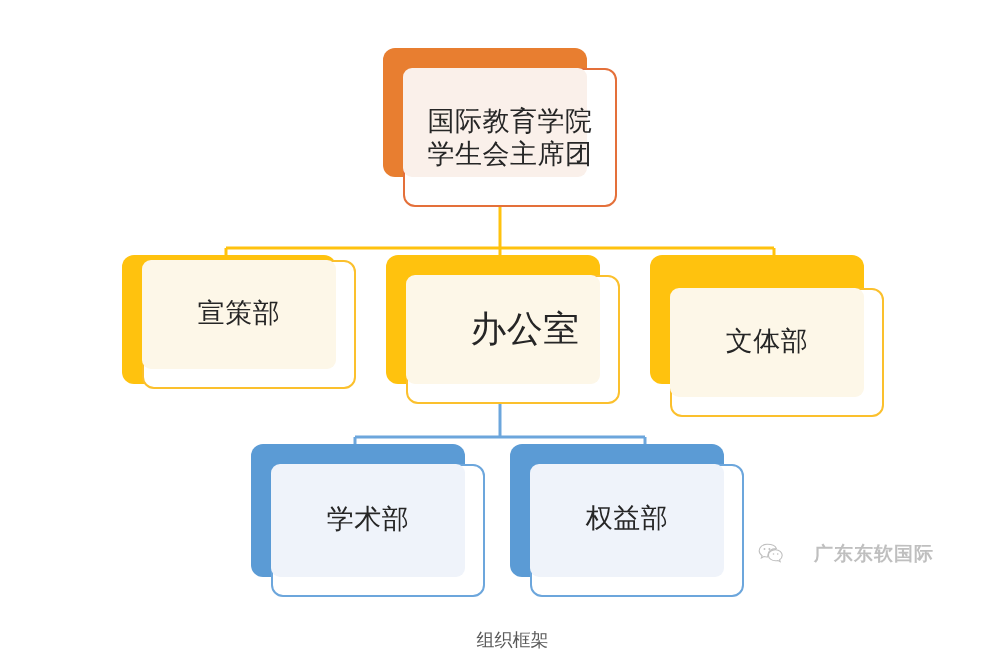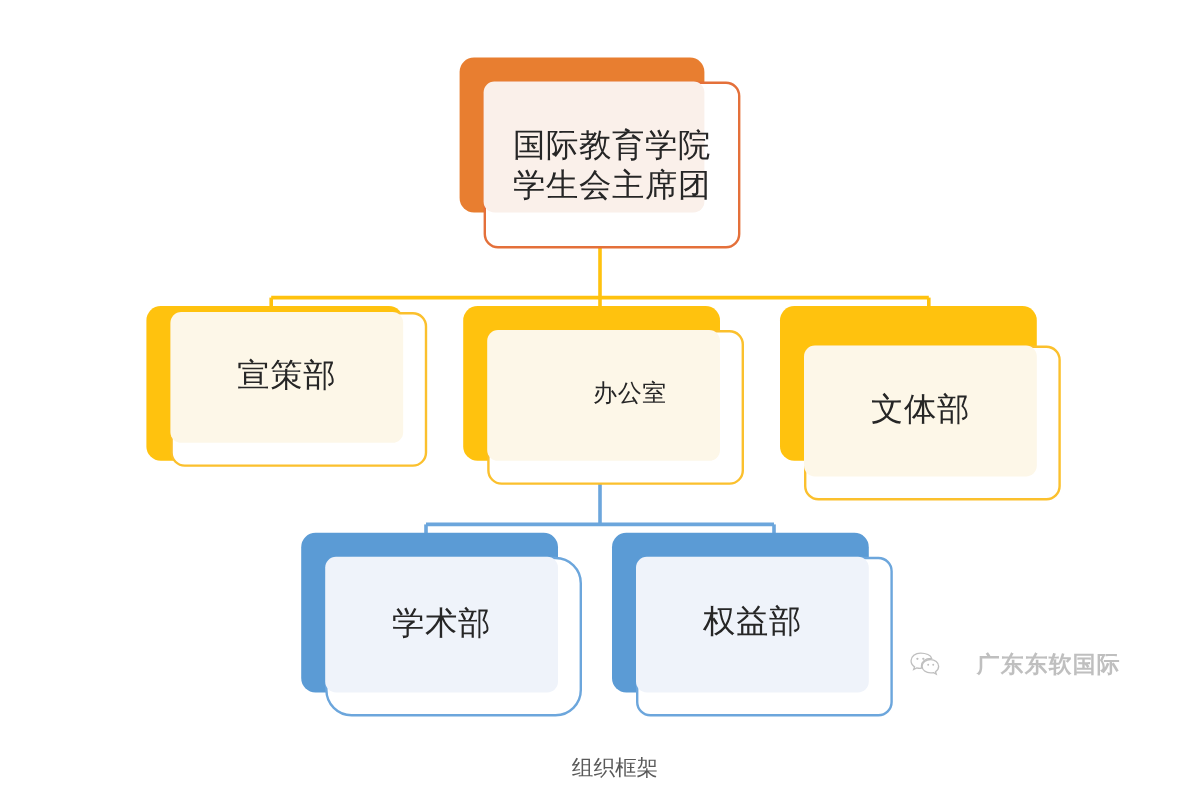--- a/index.html
+++ b/index.html
@@ -138,35 +138,35 @@
     <div class="node-front" style="left:20px; top:5px; width:214px; height:129px;">
       <div class="node-fill fill-yellow" style="left:-2px; top:-2px; width:194px; height:109px;"></div>
       <span class="node-label" style="font-size:27px; margin-right:20px; margin-bottom:22px;">宣策部</span>
     </div>
   </div>
 
   <div class="node node-yellow" style="left:386px; top:255px; width:234px; height:149px;">
     <div class="node-back" style="width:214px; height:129px;"></div>
     <div class="node-front" style="left:20px; top:20px; width:214px; height:129px;">
       <div class="node-fill fill-yellow" style="left:-2px; top:-2px; width:194px; height:109px;"></div>
-      <span class="node-label" style="font-size:20px; margin-right:20px; margin-bottom:22px;margin-left:44px;">办公室</span>
+      <span class="node-label" style="font-size:36px; margin-right:20px; margin-bottom:22px;margin-left:44px;">办公室</span>
     </div>
   </div>
 
   <div class="node node-yellow" style="left:650px; top:255px; width:234px; height:149px;">
     <div class="node-back" style="width:214px; height:129px;"></div>
     <div class="node-front" style="left:20px; top:33px; width:214px; height:129px;">
       <div class="node-fill fill-yellow" style="left:-2px; top:-2px; width:194px; height:109px;"></div>
       <span class="node-label" style="font-size:27px; margin-right:20px; margin-bottom:22px;">文体部</span>
     </div>
   </div>
 
   <div class="node node-blue" style="left:251px; top:444px; width:234px; height:153px;">
     <div class="node-back" style="width:214px; height:133px;"></div>
-    <div class="node-front" style="left:20px; top:20px; width:214px; height:133px;border-radius:22px;">
+    <div class="node-front" style="left:20px; top:20px; width:214px; height:133px;">
       <div class="node-fill fill-blue" style="left:-2px; top:-2px; width:194px; height:113px;"></div>
       <span class="node-label" style="font-size:27px; margin-right:20px; margin-bottom:22px;">学术部</span>
     </div>
   </div>
 
   <div class="node node-blue" style="left:510px; top:444px; width:234px; height:153px;">
     <div class="node-back" style="width:214px; height:133px;"></div>
     <div class="node-front" style="left:20px; top:20px; width:214px; height:133px;">
       <div class="node-fill fill-blue" style="left:-2px; top:-2px; width:194px; height:113px;"></div>
       <span class="node-label" style="font-size:27px; margin-right:20px; margin-bottom:24px;">权益部</span>

